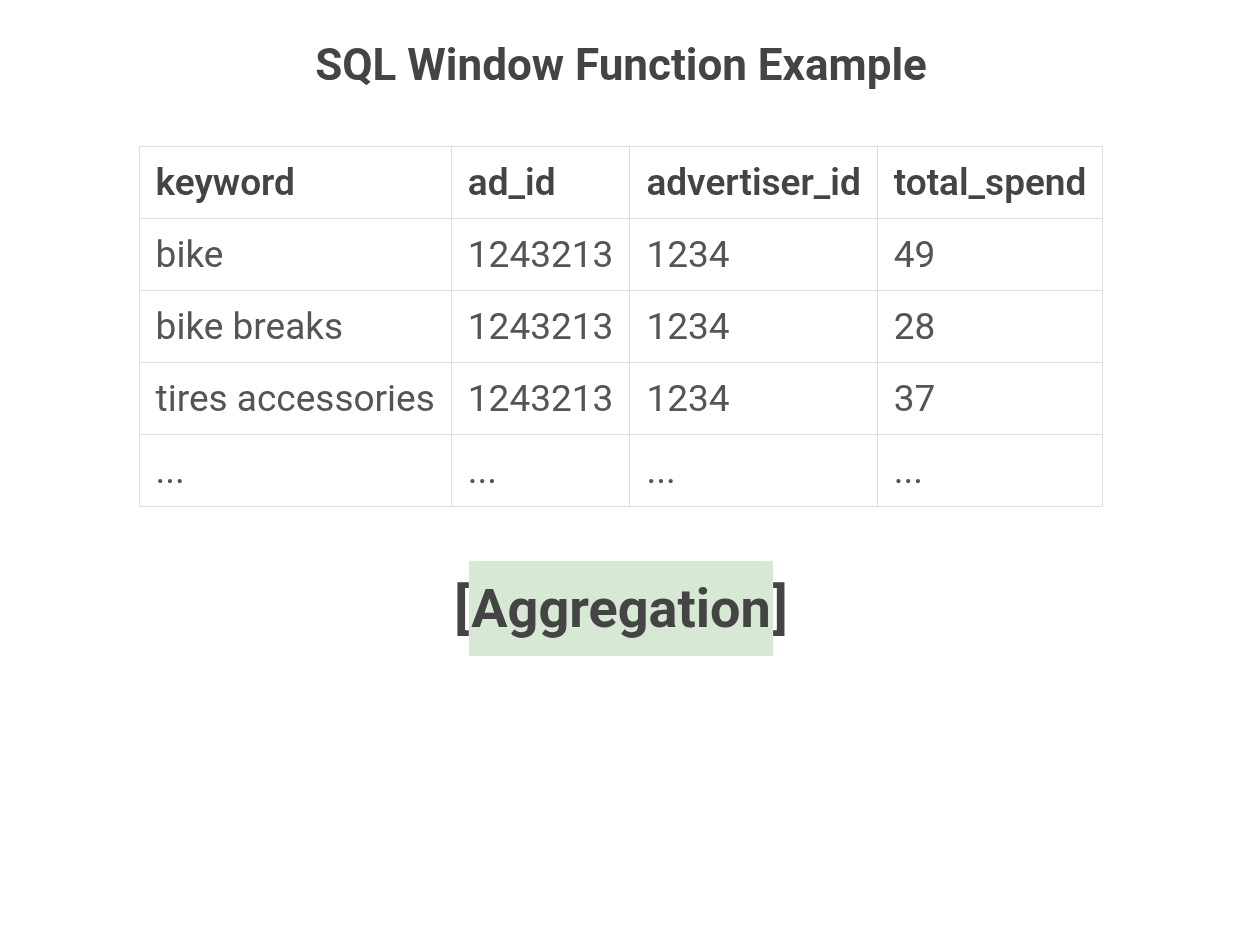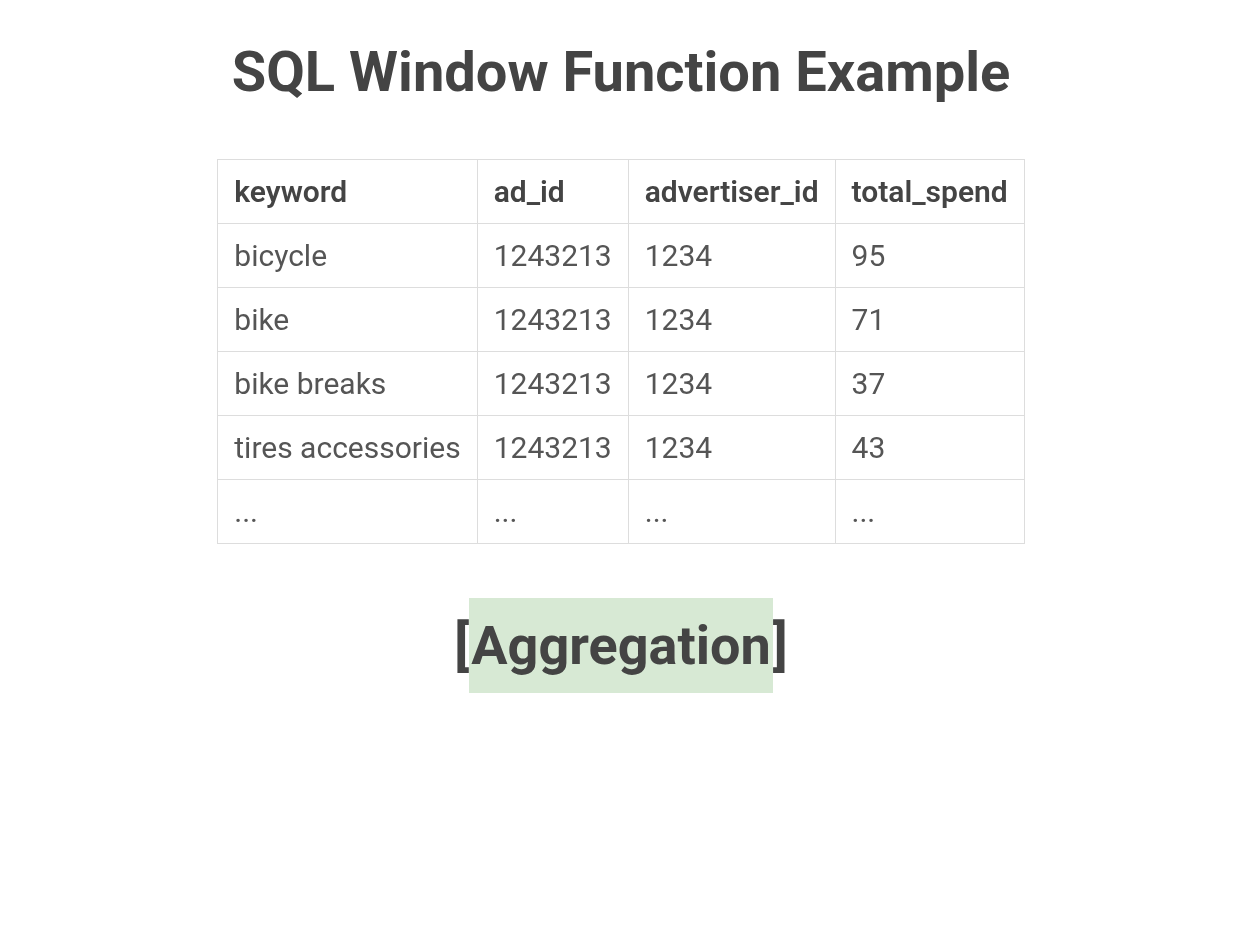--- a/index.html
+++ b/index.html
@@ -11,31 +11,31 @@
       font-family: -apple-system, BlinkMacSystemFont, "Segoe UI", Roboto, Helvetica, Arial, sans-serif;
       background: #ffffff;
       width: 1242px;
       height: 940px;
       display: flex;
       flex-direction: column;
       align-items: center;
       padding-top: 40px;
     }
     .title {
-      font-size: 56px;
+      font-size: 44px;
       font-weight: 700;
       color: #444444;
       text-align: center;
       line-height: 1.15;
       margin-bottom: 55px;
       max-width: 900px;
     }
     .data-table {
       border-collapse: collapse;
-      font-size: 30px;
+      font-size: 37px;
       color: #555555;
     }
     .data-table th,
     .data-table td {
       border: 1px solid #dddddd;
       padding: 14px 16px;
       text-align: left;
       font-weight: 400;
     }
     .data-table th {
@@ -66,42 +66,36 @@
   <thead>
     <tr>
       <th>keyword</th>
       <th>ad_id</th>
       <th>advertiser_id</th>
       <th>total_spend</th>
     </tr>
   </thead>
   <tbody>
     <tr>
-      <td>bicycle</td>
-      <td>1243213</td>
-      <td>1234</td>
-      <td>95</td>
-    </tr>
-    <tr>
       <td>bike</td>
       <td>1243213</td>
       <td>1234</td>
-      <td>71</td>
+      <td>49</td>
     </tr>
     <tr>
       <td>bike breaks</td>
       <td>1243213</td>
       <td>1234</td>
-      <td>37</td>
+      <td>28</td>
     </tr>
     <tr>
       <td>tires accessories</td>
       <td>1243213</td>
       <td>1234</td>
-      <td>43</td>
+      <td>37</td>
     </tr>
     <tr>
       <td>...</td>
       <td>...</td>
       <td>...</td>
       <td>...</td>
     </tr>
   </tbody>
 </table>
 

